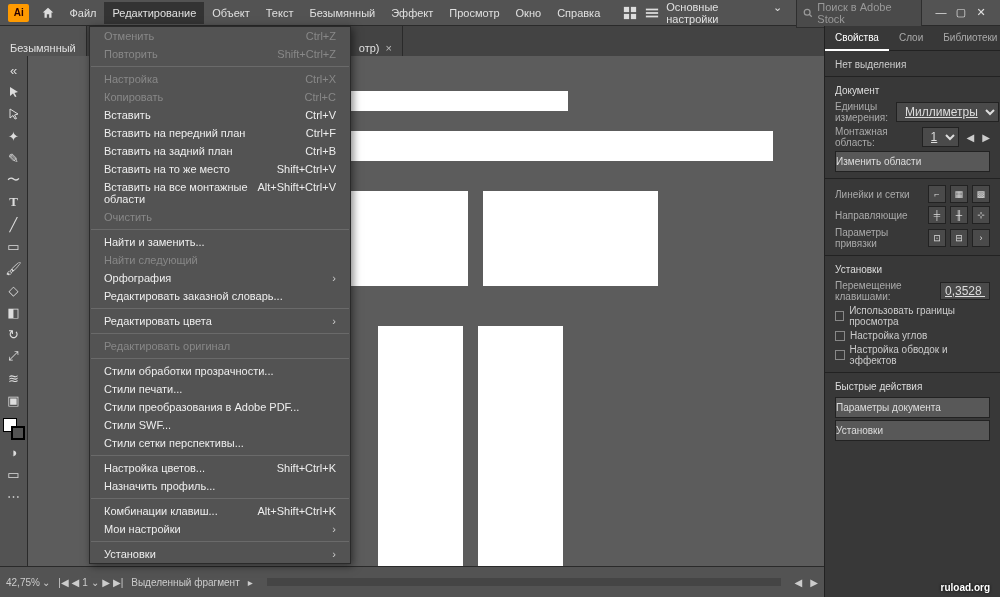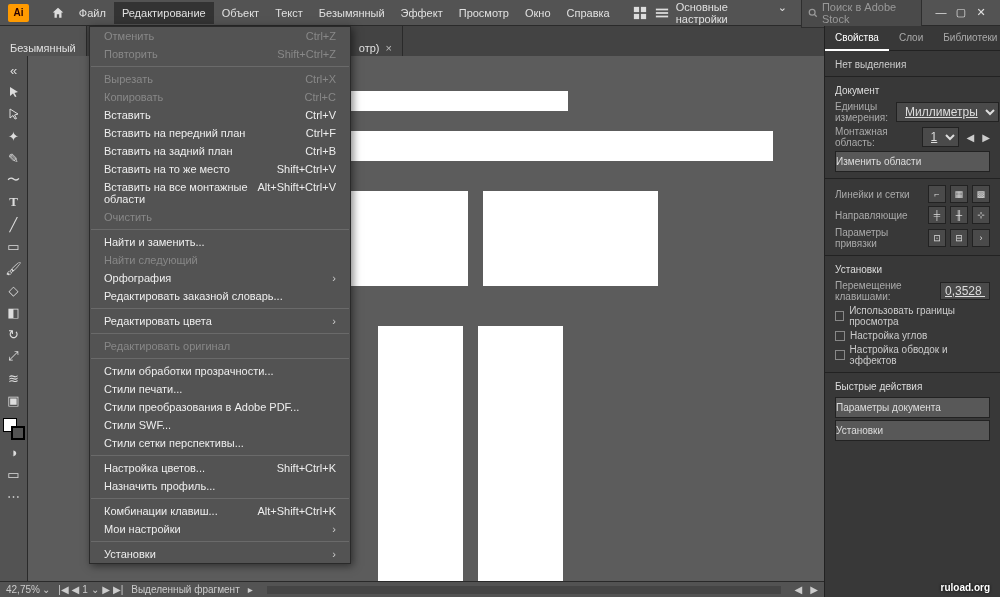--- a/index.html
+++ b/index.html
@@ -1,19 +1,19 @@
 <!DOCTYPE html>
 <html><head>
 <meta charset="utf-8">
 <style>
 * { margin: 0; padding: 0; box-sizing: border-box; font-family: "Segoe UI", Tahoma, sans-serif; }
 body { width: 1000px; height: 597px; background: #535353; overflow: hidden; color: #e0e0e0; font-size: 11px; position: relative; }
 
 .top-bar { height: 26px; background: #535353; display: flex; align-items: center; border-bottom: 1px solid #2a2a2a; }
-.top-bar .ai-logo { width: 22px; height: 18px; background: #ff9a00; margin: 0 16px 0 8px; display: flex; align-items: center; justify-content: center; color: #2a0000; font-weight: bold; font-size: 10px; border-radius: 2px; }
+.top-bar .ai-logo { width: 22px; height: 18px; background: #ff9a00; margin: 0 6px 0 8px; display: flex; align-items: center; justify-content: center; color: #2a0000; font-weight: bold; font-size: 10px; border-radius: 2px; }
 .top-bar .home-icon { margin: 0 6px; }
 .menu-bar { display: flex; }
 .menu-bar .item { padding: 5px 8px; cursor: default; }
 .menu-bar .item.active { background: #333; }
 .top-right { margin-left: auto; display: flex; align-items: center; gap: 8px; padding-right: 8px; }
 .top-right .preset { display: flex; align-items: flex-start; gap: 4px; padding: 2px 6px; }
 .top-right .search-box { background: #4a4a4a; border: 1px solid #2e2e2e; padding: 2px 6px; width: 130px; display: flex; align-items: center; gap: 4px; color: #999; }
 .window-ctrl { display: flex; gap: 6px; padding: 0 4px; }
 .window-ctrl span { width: 14px; text-align: center; }
 .view-icons { display: flex; gap: 6px; margin-left: 14px; }
@@ -53,21 +53,21 @@
 .divider { height: 1px; background: #222; margin: 6px -10px; }
 .icon-row { display: flex; gap: 4px; align-items: center; }
 .icon-row .ico { width: 18px; height: 18px; background: #4a4a4a; border: 1px solid #222; display: flex; align-items: center; justify-content: center; font-size: 9px; color: #ddd; }
 
 .edit-menu { position: absolute; top: 26px; left: 89px; width: 262px; background: #535353; border: 1px solid #2a2a2a; box-shadow: 2px 2px 8px rgba(0,0,0,0.5); z-index: 100; }
 .edit-menu .mi { display: flex; justify-content: space-between; padding: 3px 14px; font-size: 11px; color: #eee; cursor: default; }
 .edit-menu .mi.disabled { color: #888; }
 .edit-menu .mi .arrow { color: #ccc; }
 .edit-menu .sep { height: 1px; background: #6a6a6a; margin: 3px 1px; }
 
-.status-bar { position: absolute; bottom: 0; left: 0; right: 176px; height: 16px; background: #535353; border-top: 1px solid #2a2a2a; display: flex; align-items: center; font-size: 10px; padding: 0 6px; gap: 8px; color: #ccc; }
+.status-bar { position: absolute; bottom: 0; left: 0; right: 176px; height: 31px; background: #535353; border-top: 1px solid #2a2a2a; display: flex; align-items: center; font-size: 10px; padding: 0 6px; gap: 8px; color: #ccc; }
 .status-bar .zoom { display: flex; align-items: center; gap: 2px; }
 .status-bar .nav { display: flex; align-items: center; gap: 3px; }
 .status-bar .scroll { flex: 1; height: 8px; background: #454545; margin: 0 6px; }
 
 .watermark { position: absolute; bottom: 4px; right: 10px; color: #fff; font-size: 10px; font-weight: bold; z-index: 200; text-shadow: 0 0 3px #000; }
 svg { display: block; }
 </style>
 </head>
 <body>
 
@@ -185,21 +185,21 @@
     <div class="mi disabled">
       <span>Отменить</span>
       <span>Ctrl+Z</span>
     </div>
     <div class="mi disabled">
       <span>Повторить</span>
       <span>Shift+Ctrl+Z</span>
     </div>
     <div class="sep"></div>
     <div class="mi disabled">
-      <span>Вырезать</span>
+      <span>Настройка</span>
       <span>Ctrl+X</span>
     </div>
     <div class="mi disabled">
       <span>Копировать</span>
       <span>Ctrl+C</span>
     </div>
     <div class="mi">
       <span>Вставить</span>
       <span>Ctrl+V</span>
     </div>

